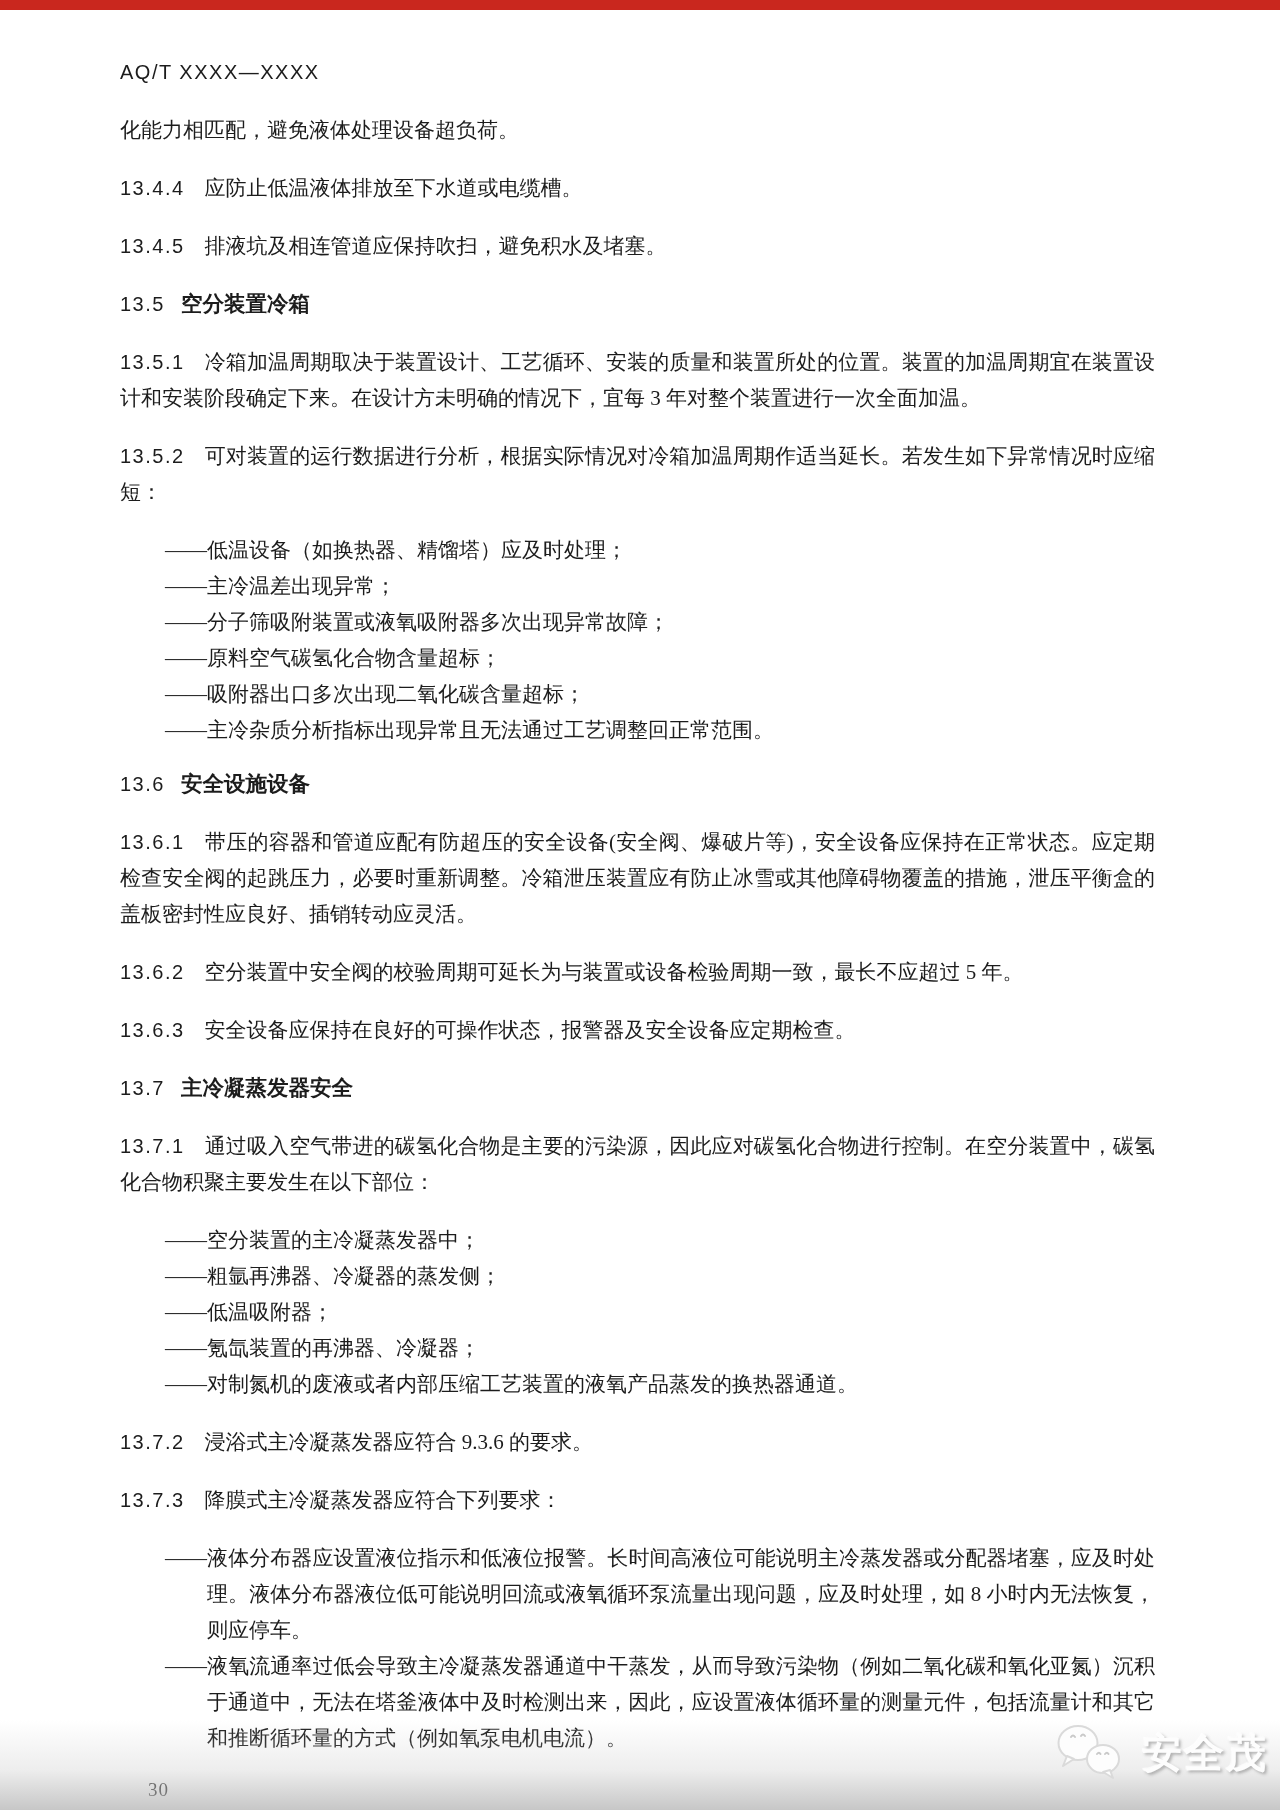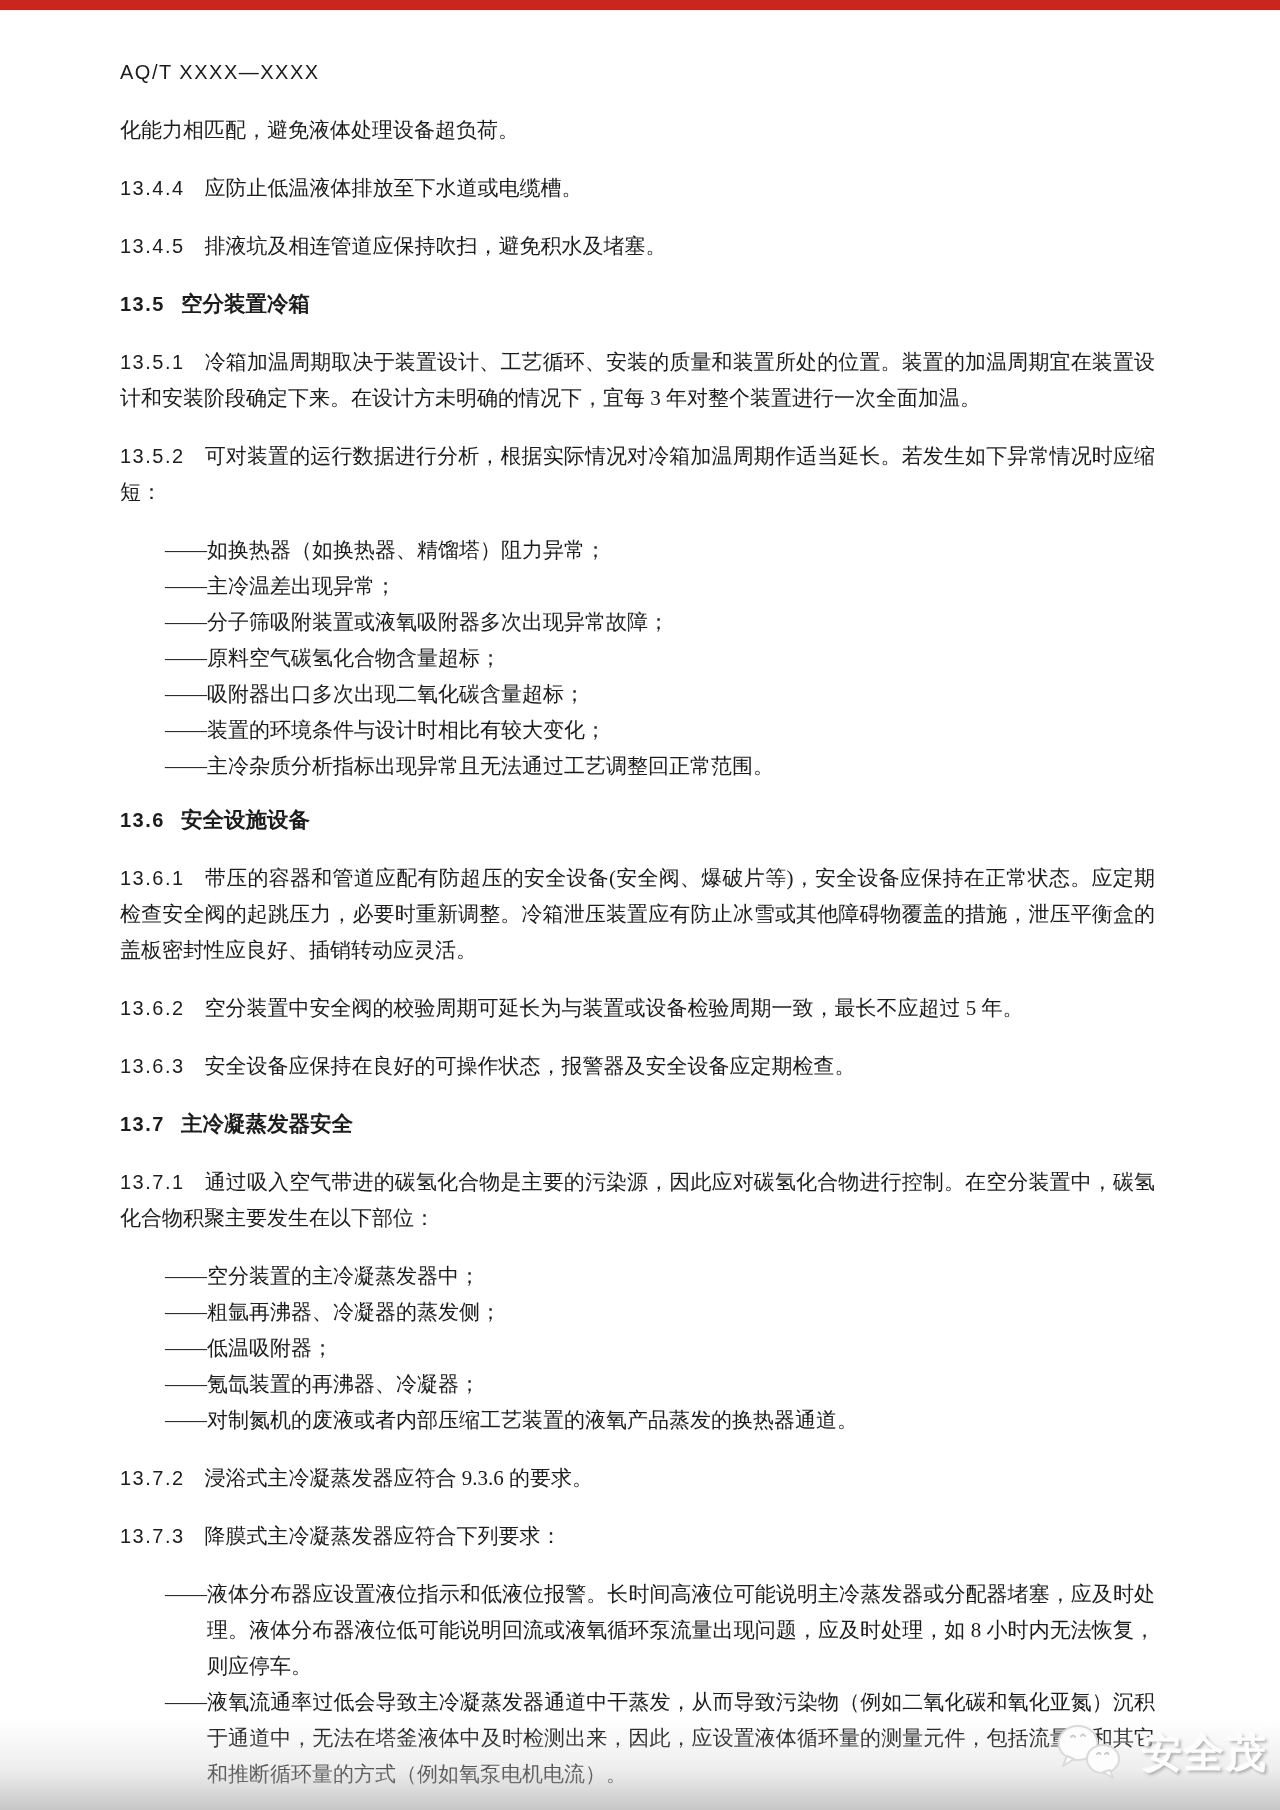--- a/index.html
+++ b/index.html
@@ -36,21 +36,21 @@
     margin-right:20px;
     white-space:nowrap;
   }
   .sect{
     margin:18px 0 12px 0;
     font-family:"Liberation Sans","DejaVu Sans",sans-serif;
     font-weight:bold;
     font-size:21.5px;
     text-align:left;
   }
-  .sect .num{margin-right:16px;font-weight:bold;}
+  .sect .num{margin-right:16px;font-weight:normal;}
   .list{margin:4px 0;}
   .li{
     margin-left:45px;
     padding-left:42px;
     text-indent:-42px;
   }
   .page-num{
     margin:16px 0 0 28px;
     font-size:19px;
     letter-spacing:1px;
@@ -93,26 +93,25 @@
     <p class="clause"><span class="num">13.4.5</span><span>排液坑及相连管道应保持吹扫，避免积水及堵塞。</span></p>
 
 
     <p class="sect"><span class="num">13.5</span><span>空分装置冷箱</span></p>
 
     <p class="clause"><span class="num">13.5.1</span><span>冷箱加温周期取决于装置设计、工艺循环、安装的质量和装置所处的位置。装置的加温周期宜在装置设计和安装阶段确定下来。在设计方未明确的情况下，宜每 3 年对整个装置进行一次全面加温。</span></p>
 
     <p class="clause"><span class="num">13.5.2</span><span>可对装置的运行数据进行分析，根据实际情况对冷箱加温周期作适当延长。若发生如下异常情况时应缩短：</span></p>
 
     <div class="list">
-      <p class="li">——如换热器（如换热器、精馏塔）阻力异常；</p>
+      <p class="li">——低温设备（如换热器、精馏塔）应及时处理；</p>
       <p class="li">——主冷温差出现异常；</p>
       <p class="li">——分子筛吸附装置或液氧吸附器多次出现异常故障；</p>
       <p class="li">——原料空气碳氢化合物含量超标；</p>
       <p class="li">——吸附器出口多次出现二氧化碳含量超标；</p>
-      <p class="li">——装置的环境条件与设计时相比有较大变化；</p>
       <p class="li">——主冷杂质分析指标出现异常且无法通过工艺调整回正常范围。</p>
     </div>
 
     <p class="sect"><span class="num">13.6</span><span>安全设施设备</span></p>
 
     <p class="clause"><span class="num">13.6.1</span><span>带压的容器和管道应配有防超压的安全设备(安全阀、爆破片等)，安全设备应保持在正常状态。应定期检查安全阀的起跳压力，必要时重新调整。冷箱泄压装置应有防止冰雪或其他障碍物覆盖的措施，泄压平衡盒的盖板密封性应良好、插销转动应灵活。</span></p>
 
     <p class="clause"><span class="num">13.6.2</span><span>空分装置中安全阀的校验周期可延长为与装置或设备检验周期一致，最长不应超过 5 年。</span></p>
 
     <p class="clause"><span class="num">13.6.3</span><span>安全设备应保持在良好的可操作状态，报警器及安全设备应定期检查。</span></p>

